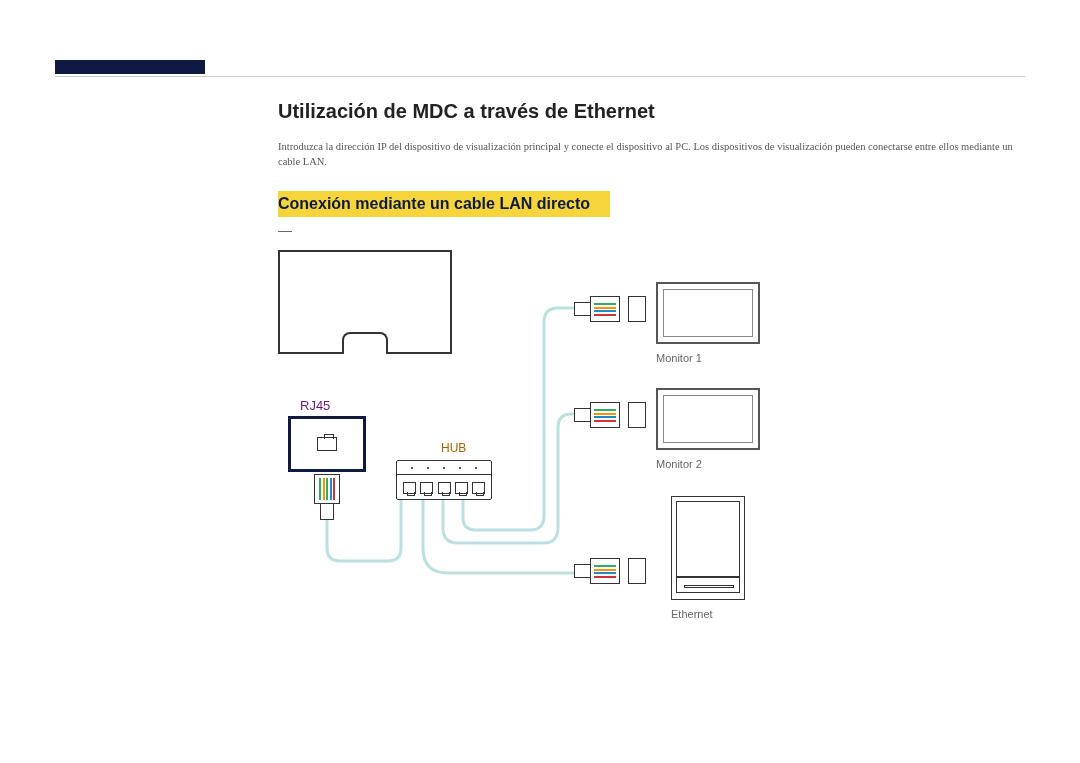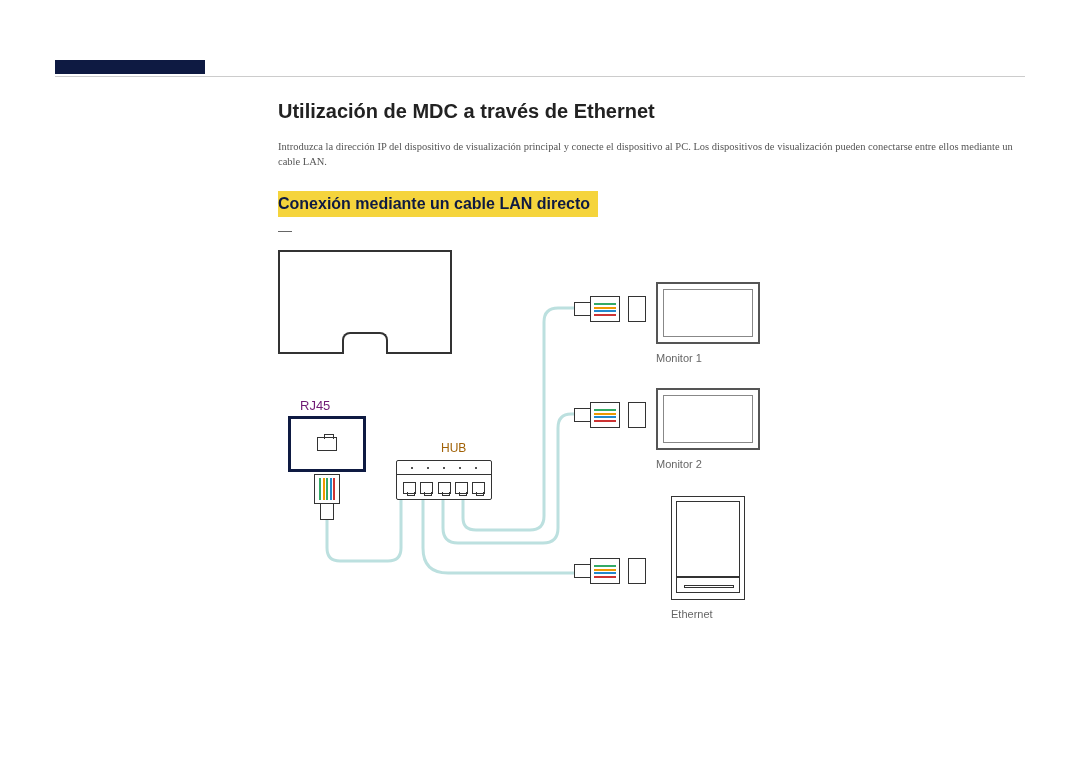--- a/index.html
+++ b/index.html
@@ -45,21 +45,21 @@
     line-height: 1.45;
     margin-bottom: 22px;
     font-family: Liberation Serif, serif;
   }
   h2 {
     display: inline-block;
     background: #f5d43c;
     font-size: 16px;
     font-weight: 700;
     color: #0e1a42;
-    padding: 4px 8px 4px 0;
+    padding: 4px 20px 4px 0;
     margin-bottom: 10px;
   }
   .note-line {
     font-size: 10px;
     color: #777;
     margin-bottom: 10px;
   }
   .dash {
     display: inline-block;
     width: 14px;

